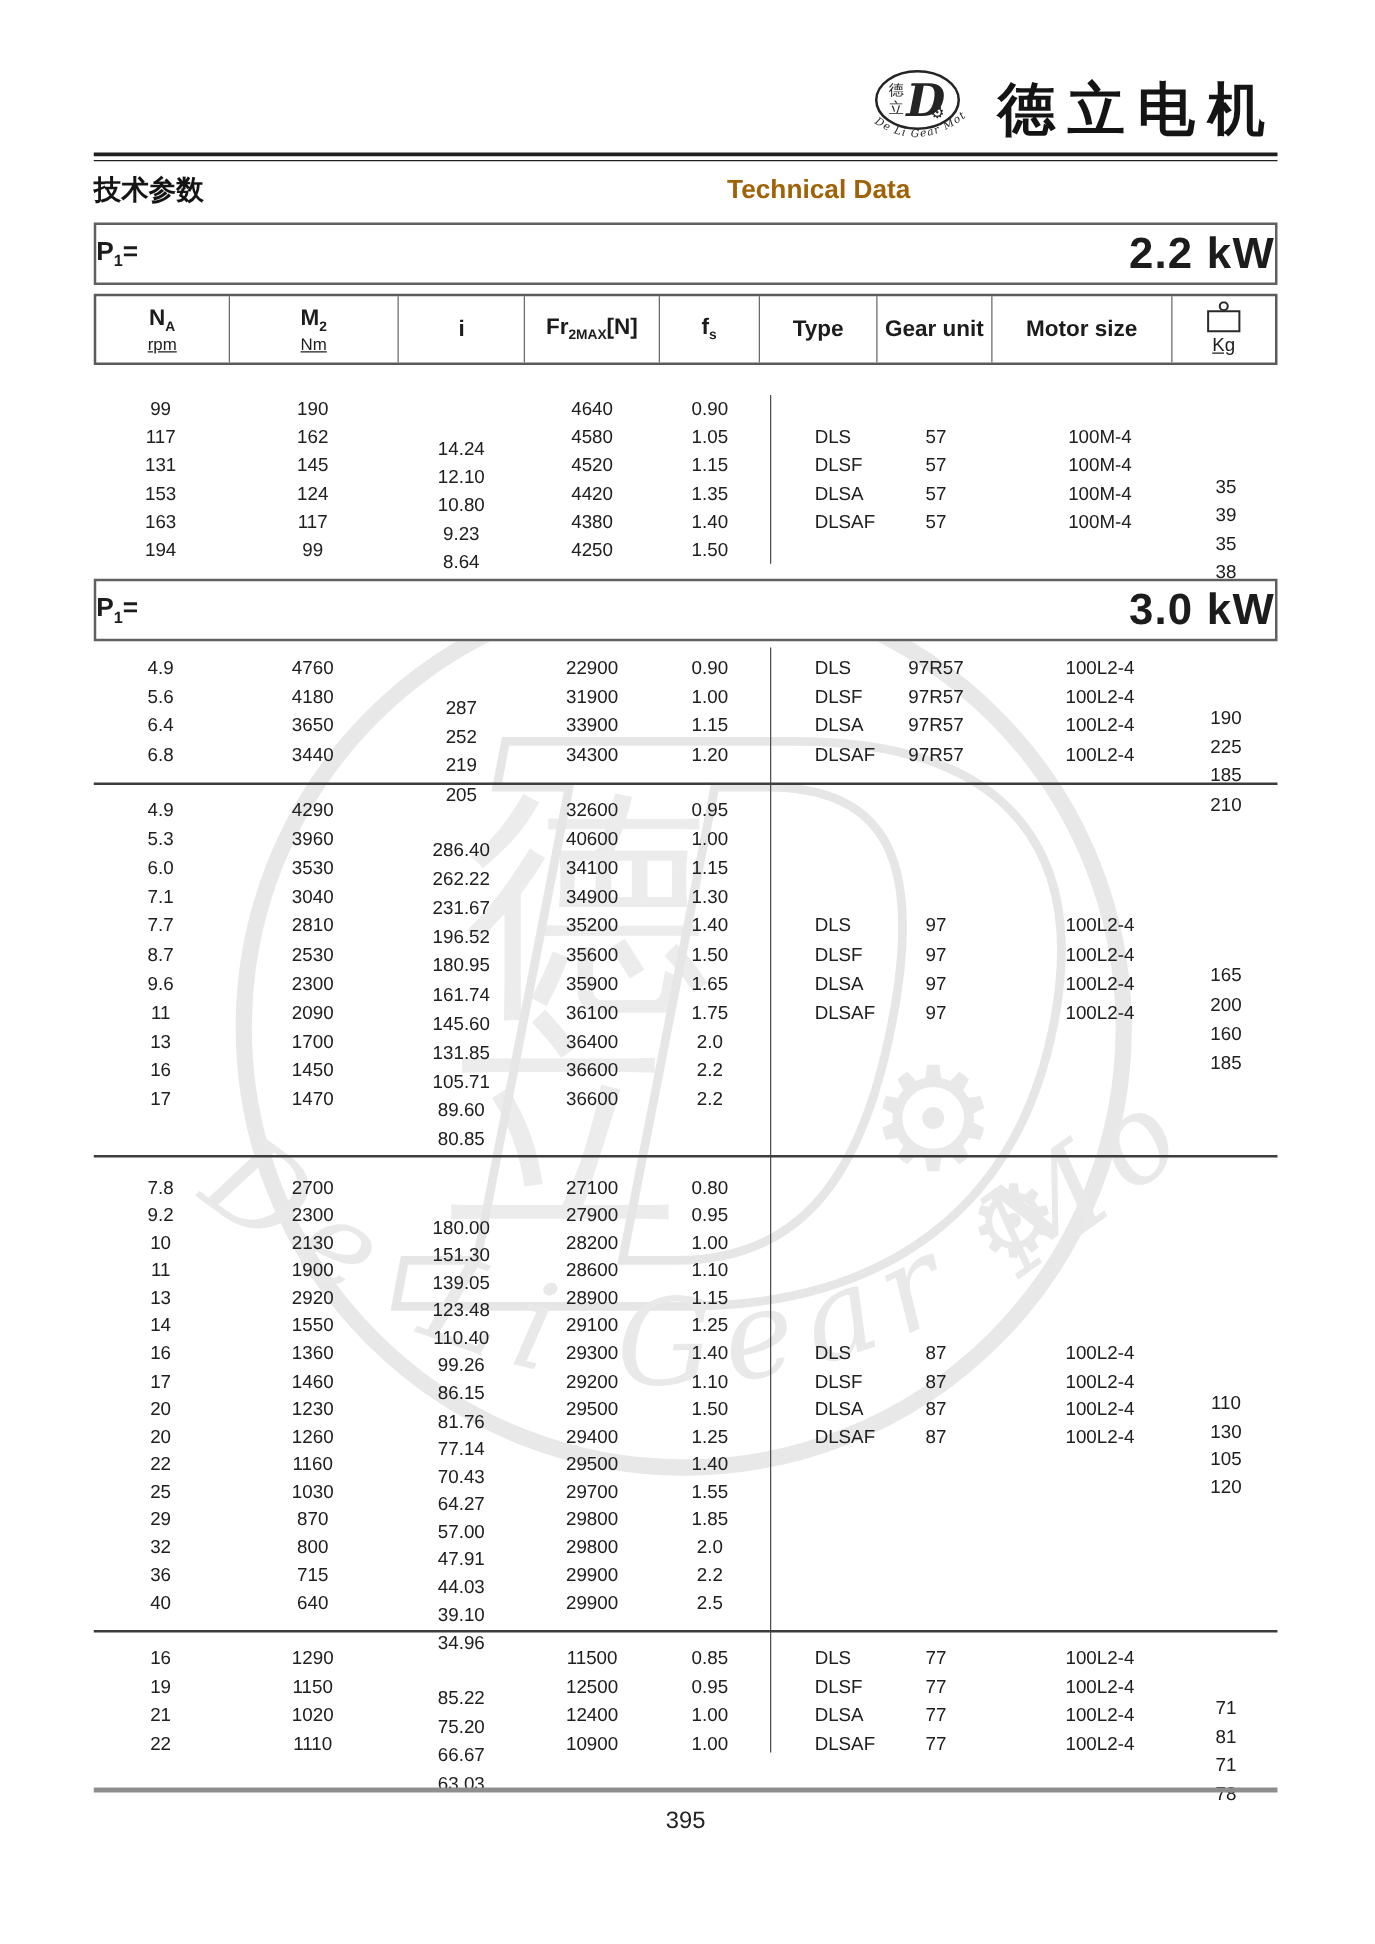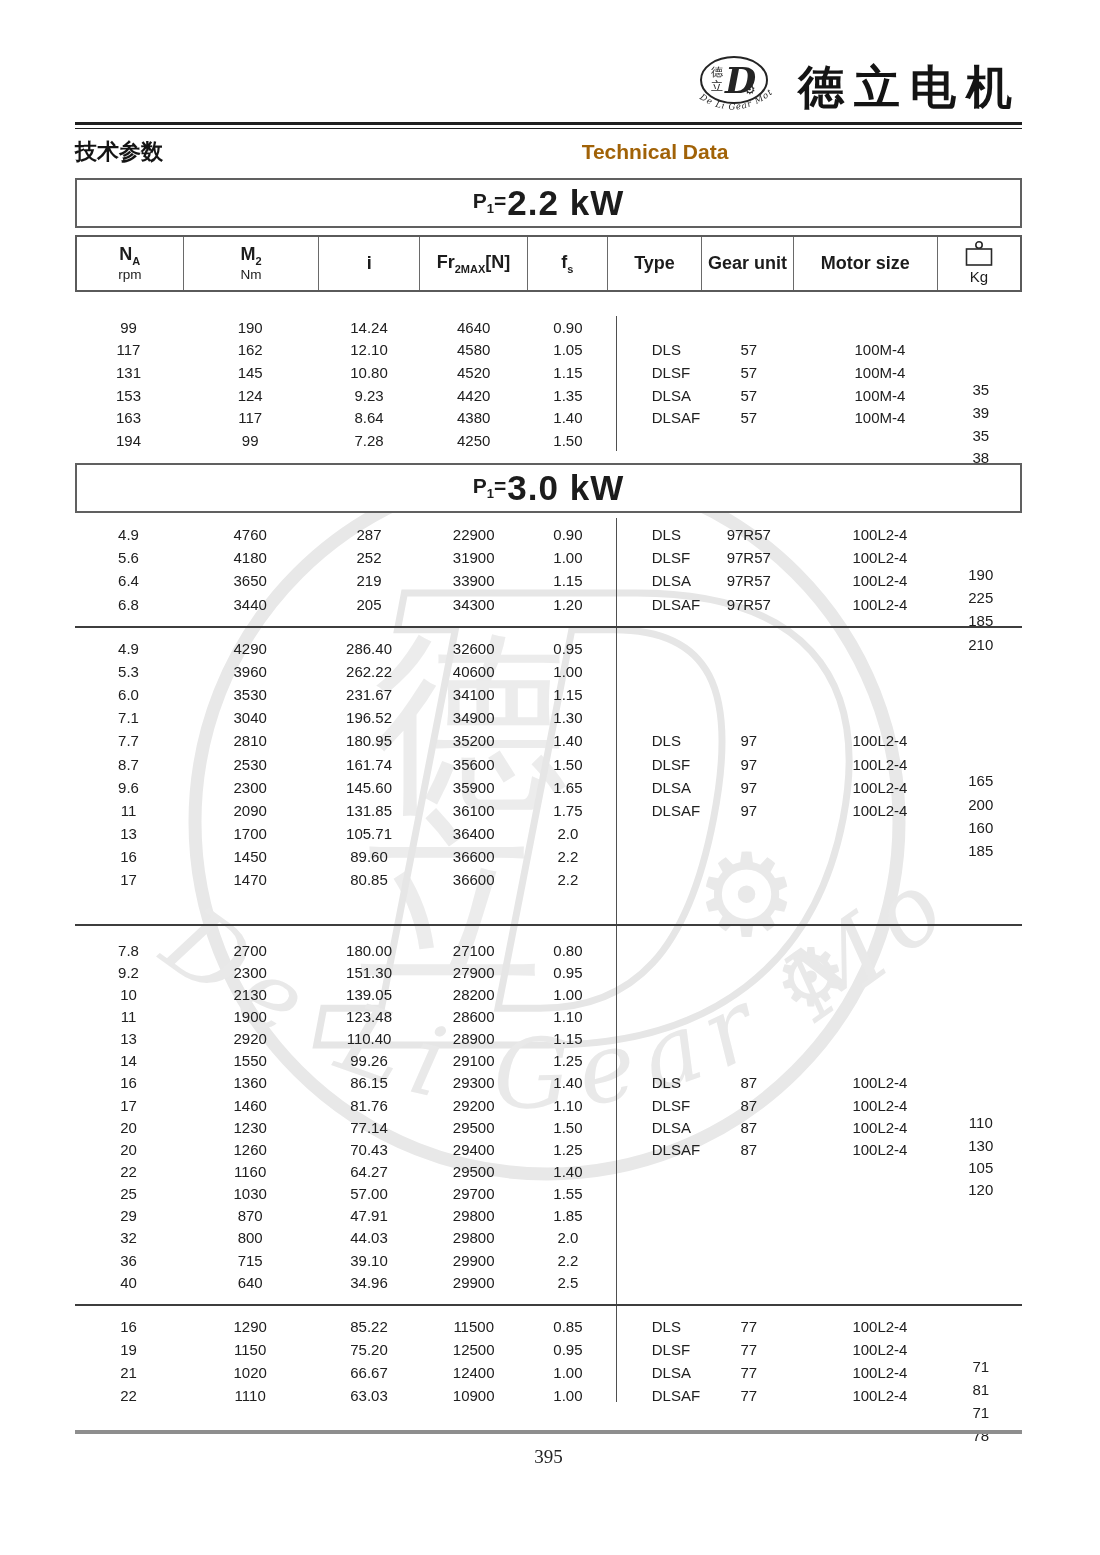--- a/index.html
+++ b/index.html
@@ -13,59 +13,59 @@
   .brand-cn{font-family:"DejaVu Serif","Liberation Serif",serif;font-weight:bold;font-size:46px;
             letter-spacing:10px;color:#141414;line-height:1;}
   .toprule{position:absolute;left:0;top:122px;width:100%;height:7px;
            border-top:3px solid #1f1f1f;border-bottom:1px solid #1f1f1f;box-sizing:border-box;}
   .title-cn{position:absolute;left:0;top:137px;font-size:22px;font-weight:bold;color:#141414;}
   .title-en{position:absolute;left:580px;top:140px;transform:translateX(-50%);
             font-size:21px;font-weight:bold;color:#a16207;}
 
   
   .banner{position:absolute;left:0;width:100%;height:50px;border:2px solid #606060;box-sizing:border-box;
-          display:flex;align-items:center;justify-content:center;background:#fff;}
+          display:flex;align-items:center;justify-content:space-between;background:#fff;}
   .banner .p-small{font-size:21px;font-weight:bold;letter-spacing:0;}
   .banner .p-small sub{font-size:13px;font-weight:bold;}
   .banner .p-big{font-size:35px;font-weight:bold;letter-spacing:1px;margin-left:1px;}
   #banner-22{top:178px;} #banner-30{top:463px;}
 
   
   .thead{position:absolute;left:0;top:235px;width:100%;height:57px;border:2px solid #5a5a5a;
          box-sizing:border-box;background:#fff;}
   .th{position:absolute;top:0;height:100%;border-right:1.5px solid #6a6a6a;box-sizing:border-box;
       display:flex;flex-direction:column;align-items:center;justify-content:center;line-height:1.15;}
   .th:last-child{border-right:none;}
   .th .sym{font-size:18px;font-weight:bold;text-align:right;}
   .th .sym sub{font-size:11px;font-weight:bold;}
-  .th .unit{font-size:13.5px;font-weight:normal;}
+  .th .unit{font-size:13.5px;font-weight:normal;text-decoration:underline;}
   .th-na{left:0;width:11.3%;} .th-m2{left:11.3%;width:14.4%;} .th-i{left:25.7%;width:10.7%;}
   .th-fr{left:36.4%;width:11.4%;} .th-fs{left:47.8%;width:8.5%;} .th-type{left:56.3%;width:10%;}
   .th-gear{left:66.3%;width:9.7%;} .th-motor{left:76%;width:15.3%;} .th-kg{left:91.3%;width:8.7%;}
   .kgicon{display:block;margin:0 auto 1px auto;}
   .th-kg .unit{font-size:15px;}
 
   
   .block{position:absolute;left:0;width:100%;}
   .row{position:relative;width:100%;}
   .cell{position:absolute;top:0;height:100%;display:flex;align-items:center;justify-content:center;
         font-size:15px;color:#202020;white-space:nowrap;}
-  .c-na{left:0;width:11.3%;} .c-m2{left:11.3%;width:14.4%;} .c-i{left:25.7%;width:10.7%;}
+  .c-na{left:0;width:11.3%;} .c-m2{left:11.3%;width:14.4%;} .c-i{left:25.7%;width:10.7%;margin-top:32px;}
   .c-fr{left:36.4%;width:11.4%;} .c-fs{left:47.8%;width:8.5%;}
   .c-type{left:60.9%;width:8%;justify-content:flex-start;}
   .c-gear{left:66.3%;width:9.7%;} .c-motor{left:77.5%;width:15%;} .c-kg{left:91.3%;width:8.7%;margin-top:40px;}
 
   .vdivider{position:absolute;width:1.5px;background:#4f4f4f;left:57.1%;}
   #vd-22{top:316px;height:135px;}
   #vd-30{top:518px;height:884px;}
   .hsep{position:absolute;left:0;width:100%;height:1.5px;background:#3d3d3d;}
   #sep-1{top:626px;} #sep-2{top:924px;} #sep-3{top:1304px;}
 
   .bottomrule{position:absolute;left:0;top:1430px;width:100%;height:4px;background:#8e8e8e;}
-  .pageno{position:absolute;left:0;top:1446px;width:100%;text-align:center;font-size:19px;color:#242424;font-family:Liberation Serif, serif;}
+  .pageno{position:absolute;left:0;top:1446px;width:100%;text-align:center;font-size:19px;color:#242424;}
 </style>
 </head>
 <body>
 
 <div class="page">
 
   <svg class="watermark" viewBox="0 0 1100 1555" aria-hidden="true">
     <circle cx="547" cy="822" r="352" fill="none" stroke="#e8e8e8" stroke-width="13"></circle>
     <text x="470" y="790" text-anchor="middle" font-family="DejaVu Serif,serif" font-size="195" fill="#ececec">德</text>
     <text x="450" y="965" text-anchor="middle" font-family="DejaVu Serif,serif" font-size="185" fill="#ececec">立</text>

